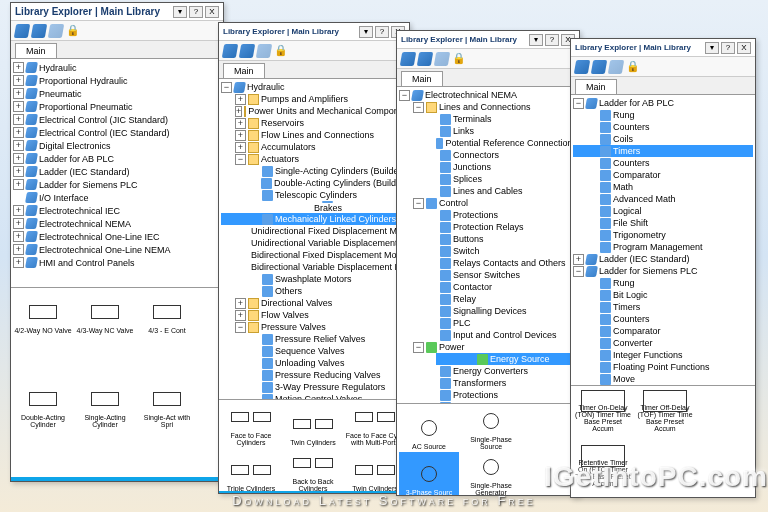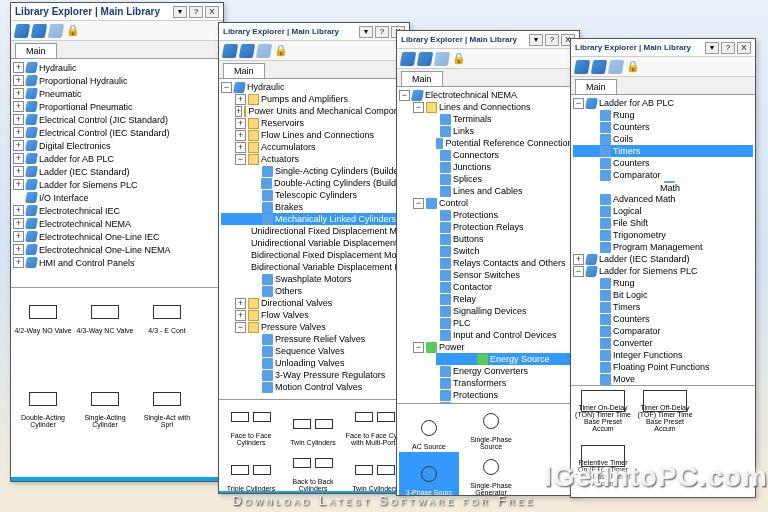--- a/index.html
+++ b/index.html
@@ -243,21 +243,21 @@
       <div class="tree-node lvl3" style="height: 12px;">
         <span style="width:13px;display:inline-block"></span>
         <span class="node-icon ico-blue"></span>
         <span class="node-label">Double-Acting Cylinders (Builder)</span>
       </div>
       <div class="tree-node lvl3" style="height: 12px;">
         <span style="width:13px;display:inline-block"></span>
         <span class="node-icon ico-blue"></span>
         <span class="node-label">Telescopic Cylinders</span>
       </div>
-      <div class="tree-node lvl3" style="height: 12px;">
+      <div class="tree-node lvl3" style="height: 12px; flex-direction: column;">
         <span style="width:13px;display:inline-block"></span>
         <span class="node-icon ico-blue"></span>
         <span class="node-label">Brakes</span>
       </div>
       <div class="tree-node lvl3 sel" style="height: 12px;">
         <span style="width:13px;display:inline-block"></span>
         <span class="node-icon ico-blue"></span>
         <span class="node-label">Mechanically Linked Cylinders</span>
       </div>
       <div class="tree-node lvl3" style="height: 12px;">
@@ -312,20 +312,25 @@
       </div>
       <div class="tree-node lvl3" style="height: 12px;">
         <span style="width:13px;display:inline-block"></span>
         <span class="node-icon ico-blue"></span>
         <span class="node-label">Sequence Valves</span>
       </div>
       <div class="tree-node lvl3" style="height: 12px;">
         <span style="width:13px;display:inline-block"></span>
         <span class="node-icon ico-blue"></span>
         <span class="node-label">Unloading Valves</span>
+      </div>
+      <div class="tree-node lvl3" style="height: 12px;">
+        <span style="width:13px;display:inline-block"></span>
+        <span class="node-icon ico-blue"></span>
+        <span class="node-label">Pressure Reducing Valves</span>
       </div>
       <div class="tree-node lvl3" style="height: 12px;">
         <span style="width:13px;display:inline-block"></span>
         <span class="node-icon ico-blue"></span>
         <span class="node-label">3-Way Pressure Regulators</span>
       </div>
       <div class="tree-node lvl3" style="height: 12px;">
         <span style="width:13px;display:inline-block"></span>
         <span class="node-icon ico-blue"></span>
         <span class="node-label">Motion Control Valves</span>
@@ -607,21 +612,21 @@
       <div class="tree-node lvl2" style="height: 12px;">
         <span style="width:13px;display:inline-block"></span>
         <span class="node-icon ico-blue"></span>
         <span class="node-label">Counters</span>
       </div>
       <div class="tree-node lvl2" style="height: 12px;">
         <span style="width:13px;display:inline-block"></span>
         <span class="node-icon ico-blue"></span>
         <span class="node-label">Comparator</span>
       </div>
-      <div class="tree-node lvl2" style="height: 12px; flex-direction: column;">
+      <div class="tree-node lvl2" style="height: 12px;">
         <span style="width:13px;display:inline-block"></span>
         <span class="node-icon ico-blue"></span>
         <span class="node-label">Math</span>
       </div>
       <div class="tree-node lvl2" style="height: 12px;">
         <span style="width:13px;display:inline-block"></span>
         <span class="node-icon ico-blue"></span>
         <span class="node-label">Advanced Math</span>
       </div>
       <div class="tree-node lvl2" style="height: 12px;">

